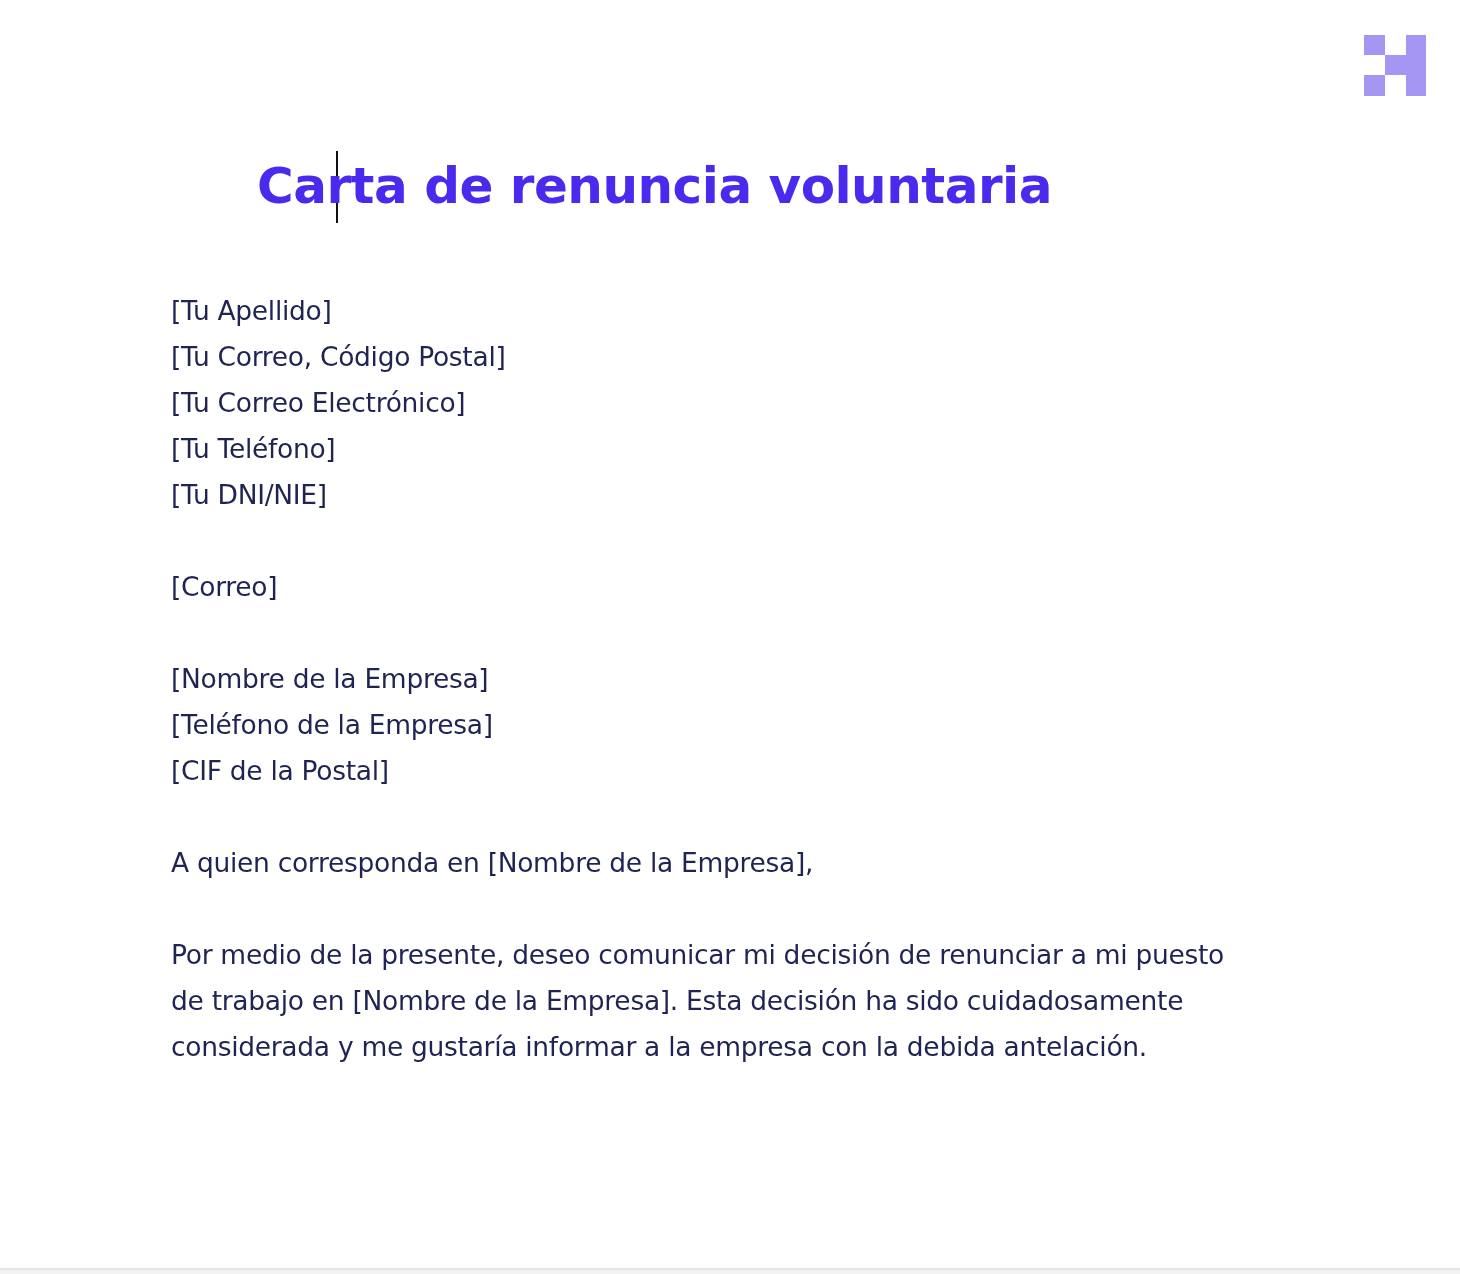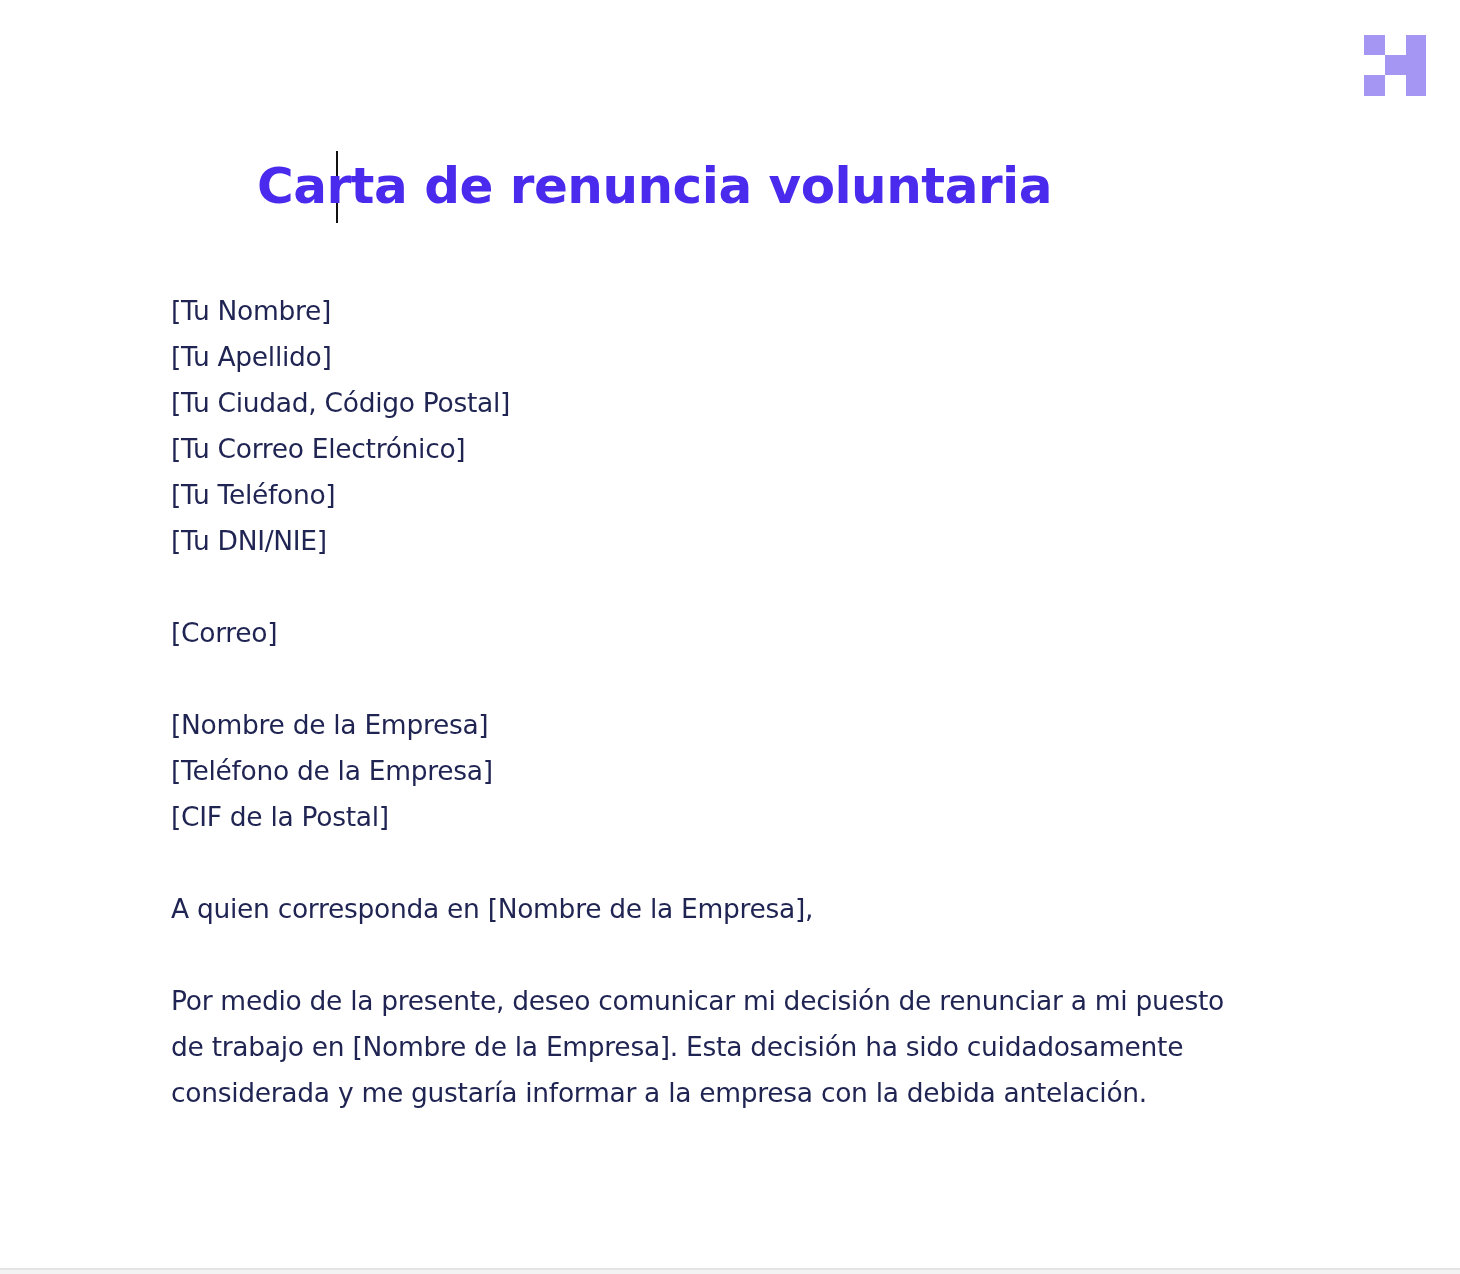--- a/index.html
+++ b/index.html
@@ -110,23 +110,22 @@
   </div>
 
   <div class="caret"></div>
 
   <div class="title-wrap">
     <h1 class="title" style="margin:0;">Carta de renuncia voluntaria</h1>
   </div>
 
   <div class="content">
     <div>
-      <span class="line">[Tu Nombre]</span>
       <span class="line">[Tu Apellido]</span>
-      <span class="line">[Tu Ciudad, Código Postal]</span>
+      <span class="line">[Tu Correo, Código Postal]</span>
       <span class="line">[Tu Correo Electrónico]</span>
       <span class="line">[Tu Teléfono]</span>
       <span class="line">[Tu DNI/NIE]</span>
     </div>
 
     <span class="gap"></span>
 
     <span class="line">[Correo]</span>
 
     <span class="gap"></span>

